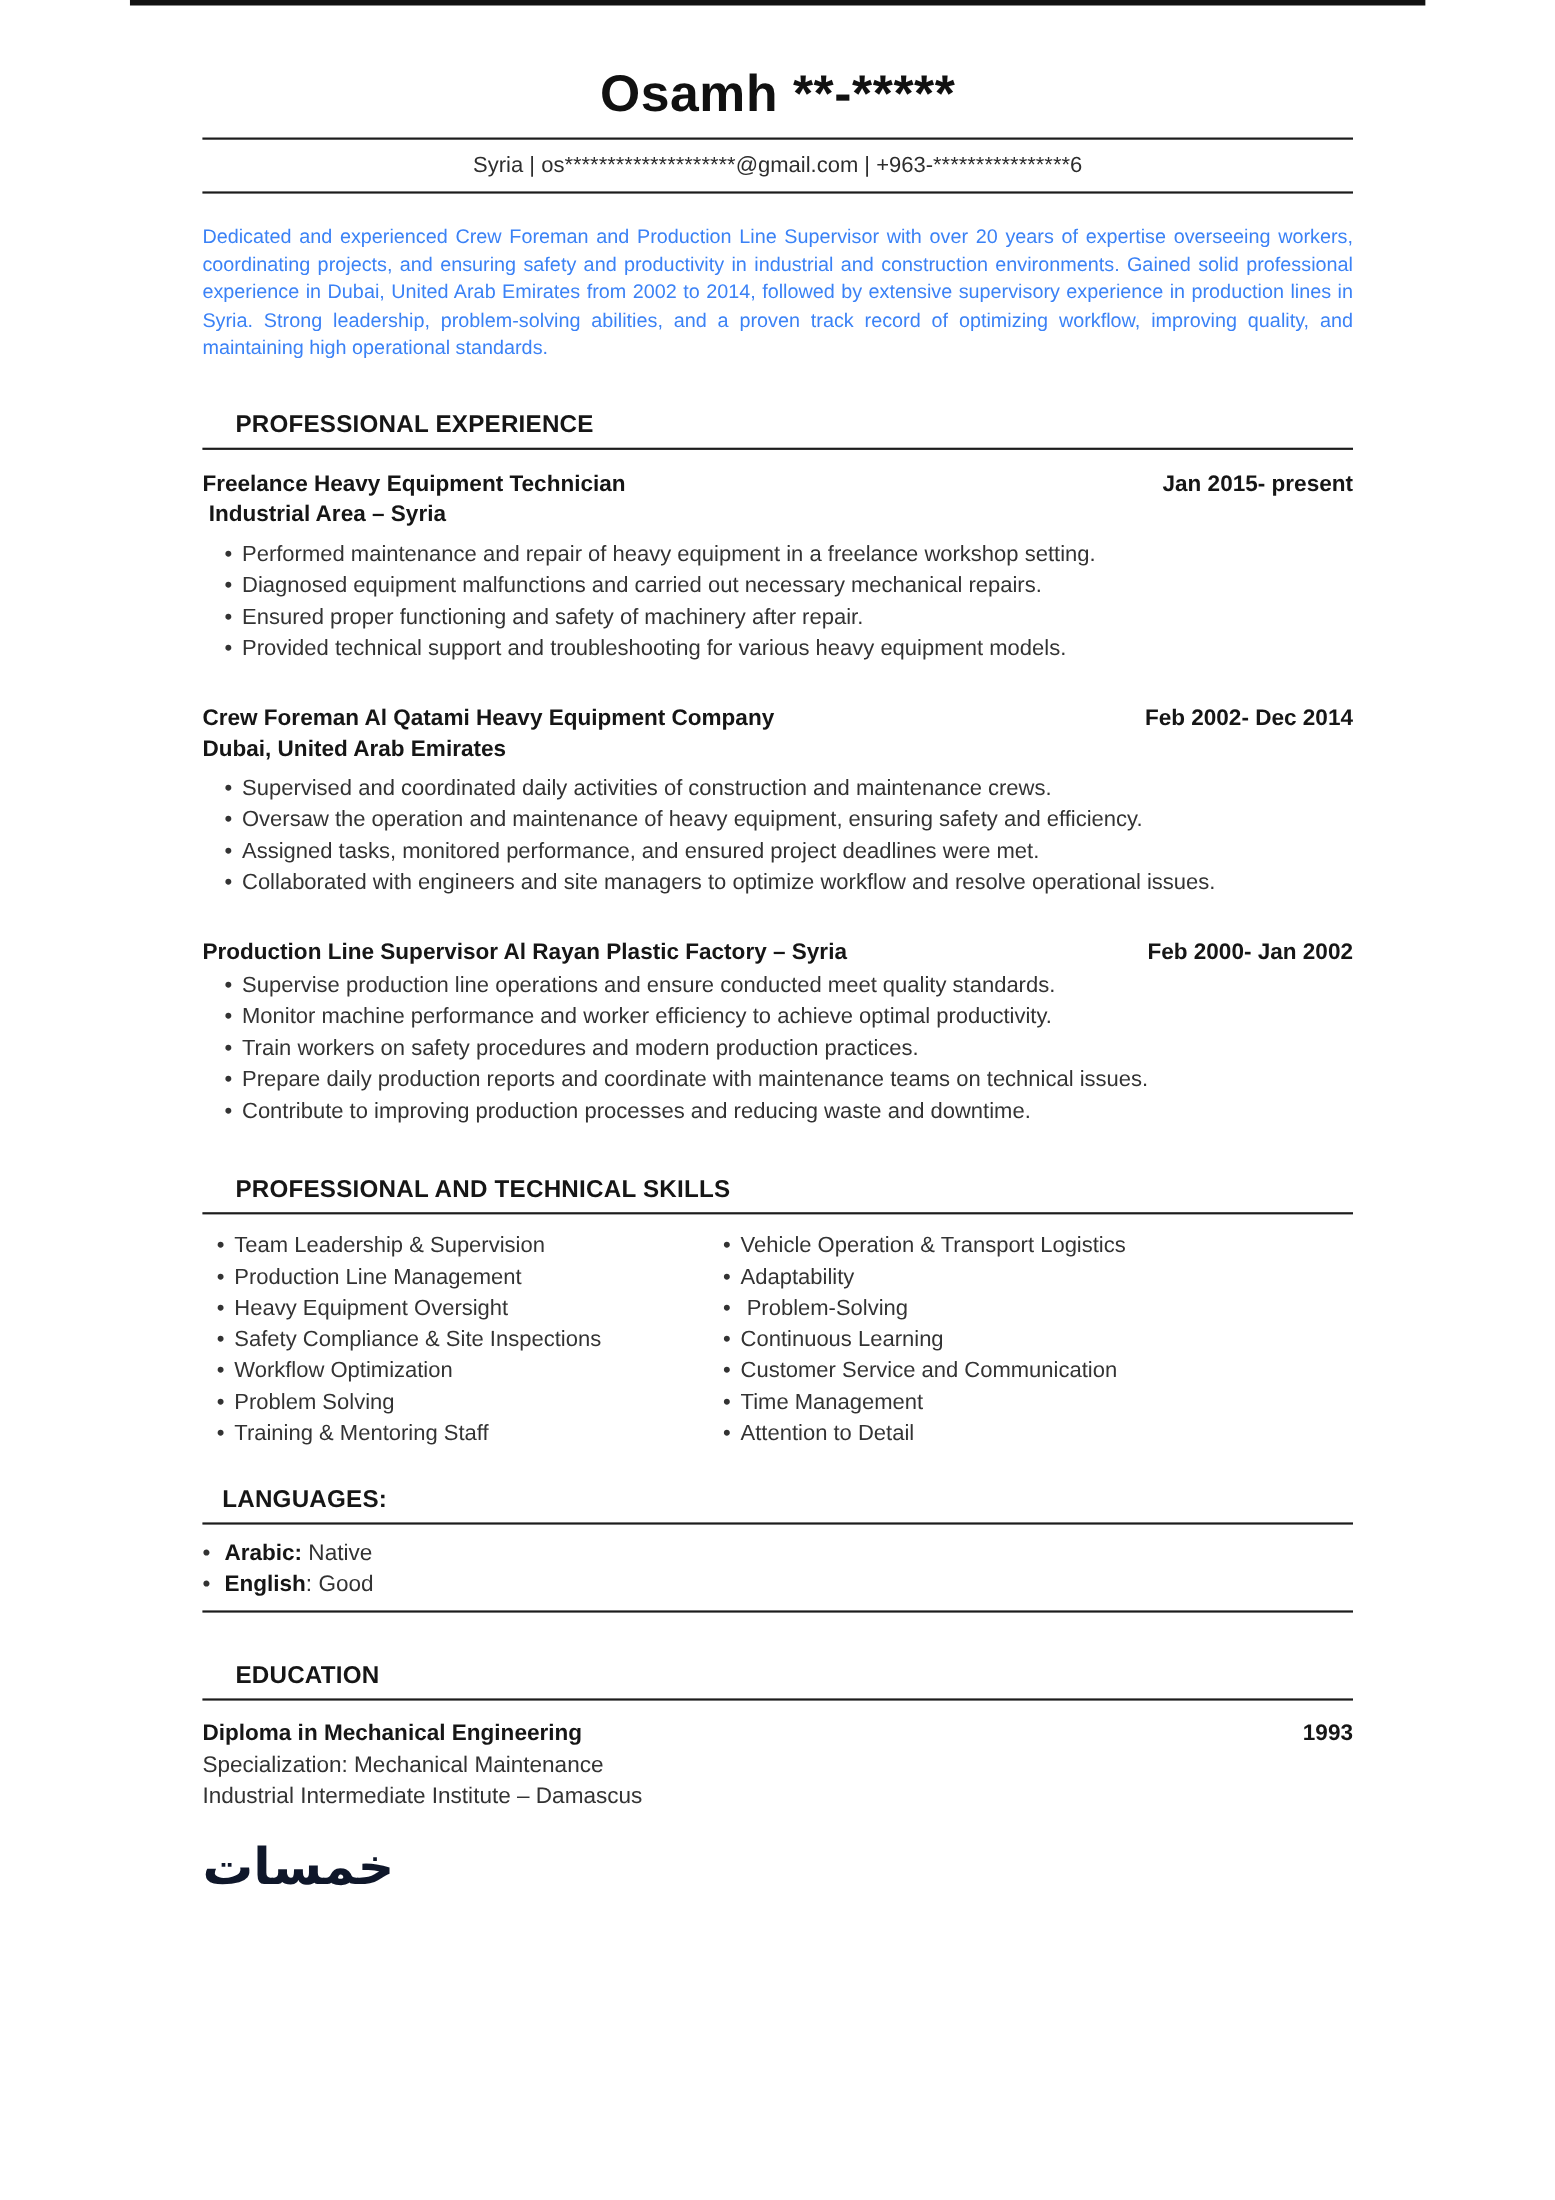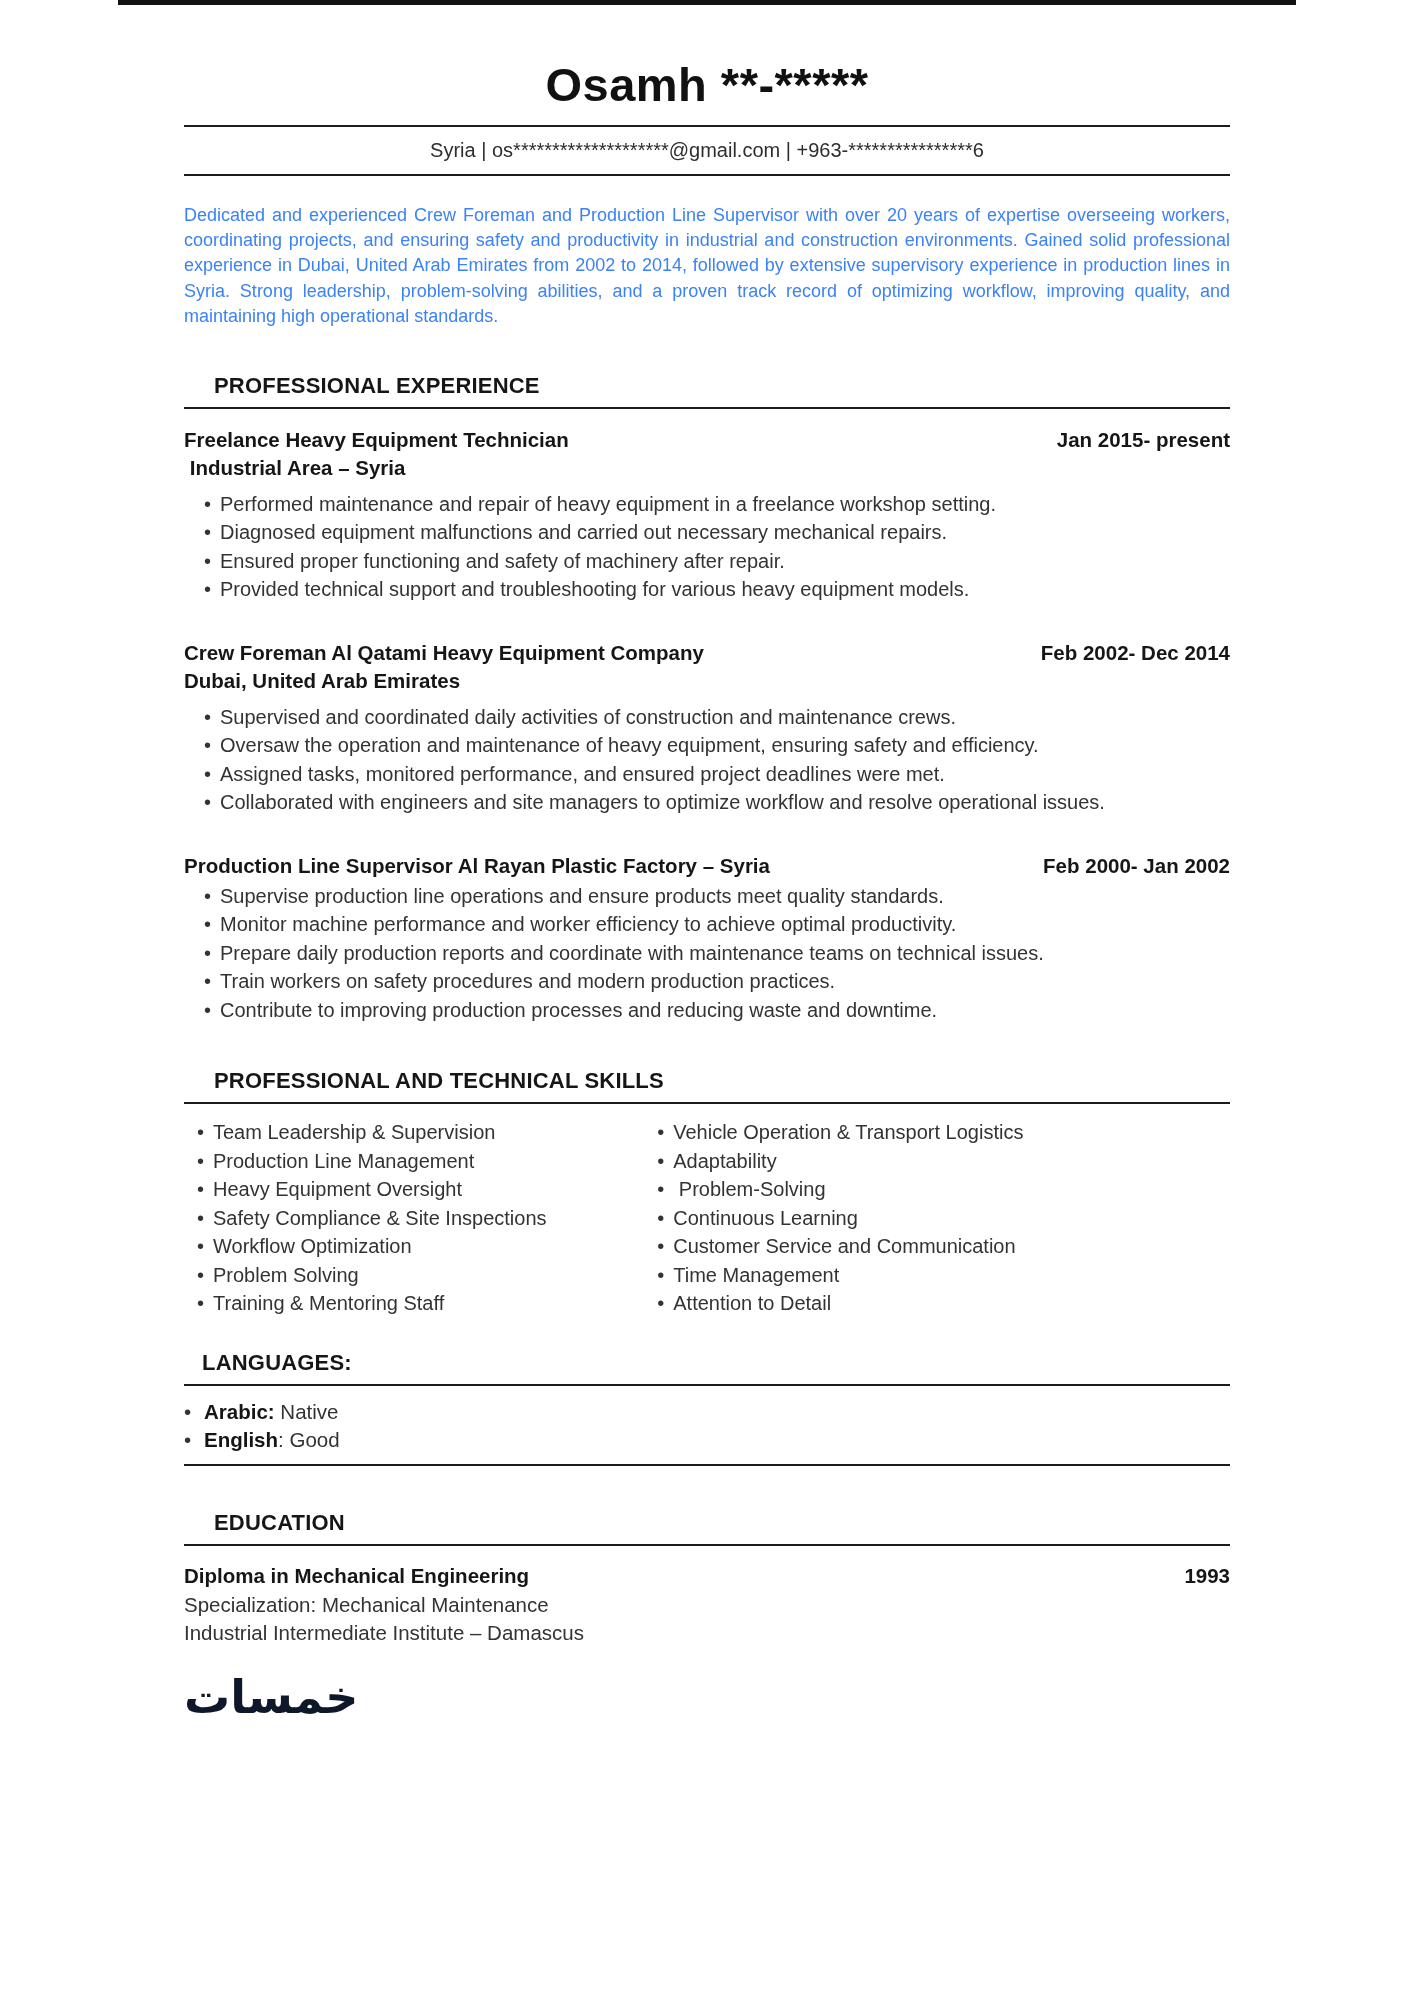--- a/index.html
+++ b/index.html
@@ -114,24 +114,24 @@
     </div>
 
     <div class="job">
       <div class="row">
         <div class="row-main">
           <div class="job-title">Production Line Supervisor Al Rayan Plastic Factory – Syria</div>
         </div>
         <div class="row-side job-date">Feb 2000- Jan 2002</div>
       </div>
       <ul class="bullets tight">
-        <li>Supervise production line operations and ensure products meet quality standards.</li>
+        <li>Supervise production line operations and ensure conducted meet quality standards.</li>
         <li>Monitor machine performance and worker efficiency to achieve optimal productivity.</li>
+        <li>Train workers on safety procedures and modern production practices.</li>
         <li>Prepare daily production reports and coordinate with maintenance teams on technical issues.</li>
-        <li>Train workers on safety procedures and modern production practices.</li>
         <li>Contribute to improving production processes and reducing waste and downtime.</li>
       </ul>
     </div>
 
     <h2 class="section-title">PROFESSIONAL AND TECHNICAL SKILLS</h2>
     <hr class="rule rule-section">
 
     <div class="skills-row">
       <div class="skills-left">
         <ul class="bullets">

